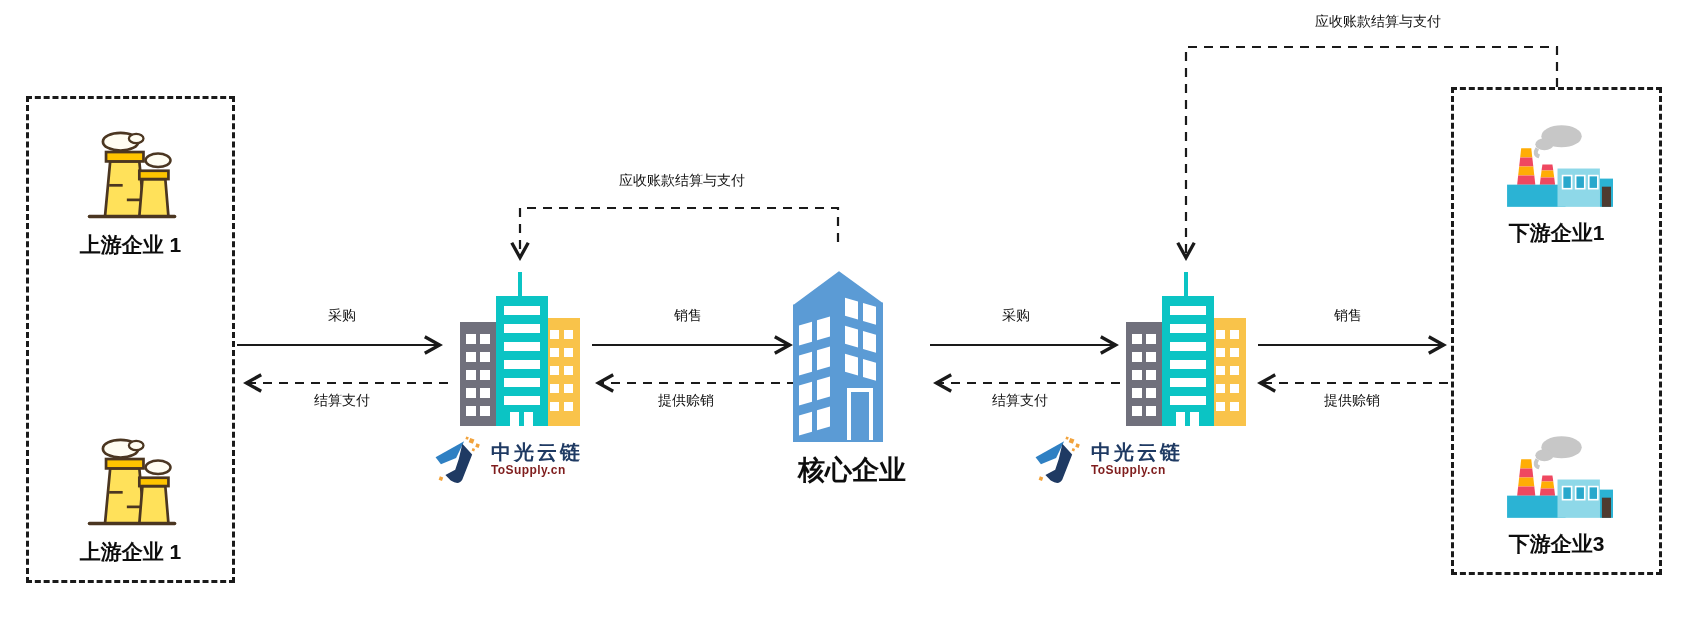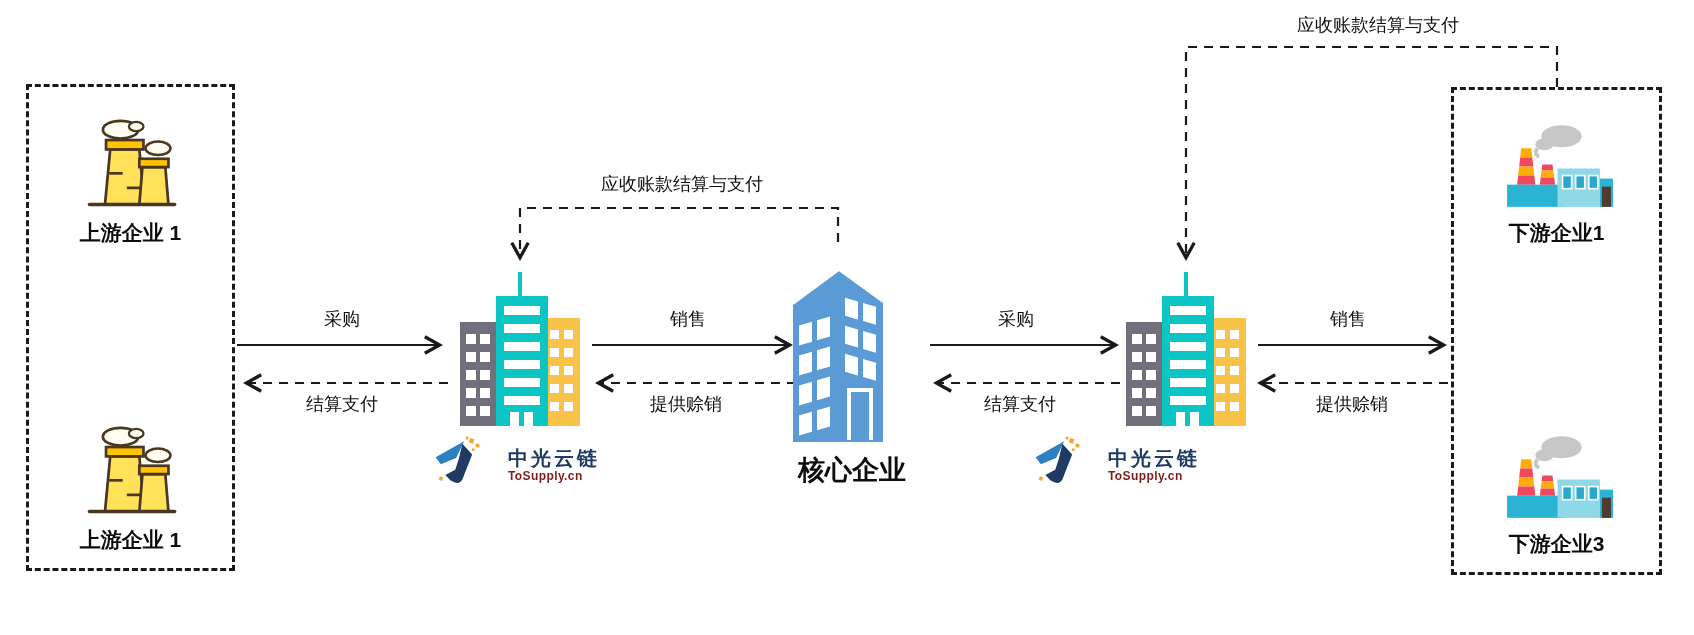--- a/index.html
+++ b/index.html
@@ -3,26 +3,26 @@
 <meta charset="utf-8">
 <style>
   html,body{margin:0;padding:0;background:#fff;font-family:"Liberation Sans","DejaVu Sans",sans-serif;}
   .canvas{position:relative;width:1694px;height:635px;background:#ffffff;overflow:hidden;}
   .connectors{position:absolute;left:0;top:0;}
   .dashed-box{position:absolute;border:3px dashed #1a1a1a;box-sizing:border-box;
               display:flex;flex-direction:column;align-items:center;justify-content:space-between;
               padding:30px 0 14px 0;background:#fff;}
   .factory-cell{display:flex;flex-direction:column;align-items:center;gap:6px;}
   .entity-label{font-size:21px;font-weight:700;color:#0d0d0d;white-space:nowrap;}
-  .flow-label{position:absolute;transform:translateX(-50%);font-size:18px;font-weight:500;
+  .flow-label{position:absolute;transform:translateX(-50%);font-size:14px;font-weight:500;
               color:#111;white-space:nowrap;}
   .core-label{position:absolute;transform:translateX(-50%);font-size:27px;font-weight:700;
               color:#0d0d0d;white-space:nowrap;}
   .abs{position:absolute;}
-  .logo{position:absolute;display:flex;align-items:flex-end;gap:26px;}
+  .logo{position:absolute;display:flex;align-items:center;gap:9px;}
   .logo-text{display:flex;flex-direction:column;line-height:1.15;}
   .logo-name{font-size:20px;font-weight:700;color:#1F3A63;letter-spacing:3px;white-space:nowrap;}
   .logo-domain{font-size:12px;font-weight:700;color:#7f1d1d;letter-spacing:.4px;white-space:nowrap;}
 </style>
 </head>
 <body>
 
 <svg width="0" height="0" style="position:absolute" aria-hidden="true">
   <defs>
 
@@ -159,21 +159,21 @@
         <line x1="796" y1="383" x2="600" y2="383" marker-end="url(#arr)"></line>
         <line x1="1120" y1="383" x2="938" y2="383" marker-end="url(#arr)"></line>
         <line x1="1448" y1="383" x2="1262" y2="383" marker-end="url(#arr)"></line>
 
         <path d="M838,242 L838,208 L520,208 L520,256" marker-end="url(#arr)"></path>
         <path d="M1557,87 L1557,47 L1186,47 L1186,256" marker-end="url(#arr)"></path>
       </g>
     </g>
   </svg>
 
-  <div class="dashed-box" style="left:26px;top:84px;width:209px;height:487px;">
+  <div class="dashed-box" style="left:26px;top:96px;width:209px;height:487px;">
     <div class="factory-cell">
       <svg width="104" height="96">
           <use href="#factory-yellow"></use>
         </svg>
       <div class="entity-label">上游企业 1</div>
     </div>
     <div class="factory-cell">
       <svg width="104" height="96">
           <use href="#factory-yellow"></use>
         </svg>

